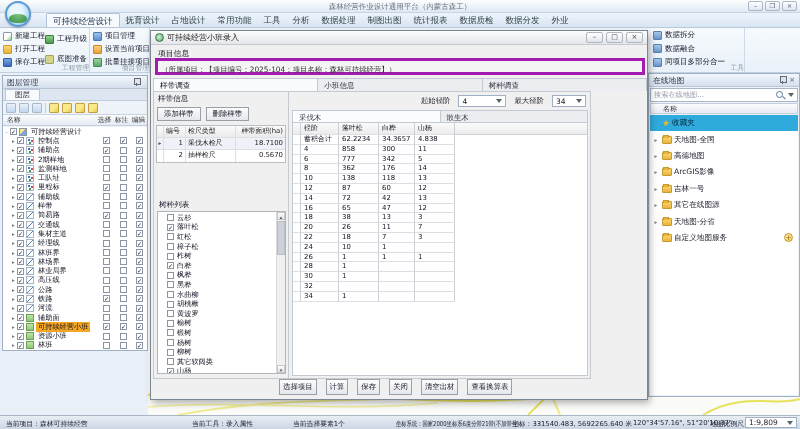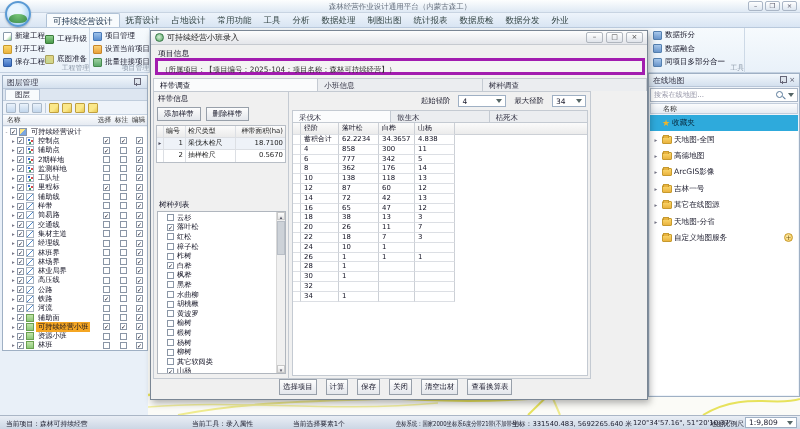--- a/index.html
+++ b/index.html
@@ -703,21 +703,20 @@
           </div>
           <span>最大径阶</span>
           <div class="combo dia-combo2">
             <span>34</span>
             <span class="arr"></span>
           </div>
         </div>
         <div class="sv-tabs">
             <div class="sv-tab active">采伐木</div>
             <div class="sv-tab">散生木</div>
-            <div class="sv-tab">枯死木</div>
           </div>
         <div class="sv-area">
             <div class="dt-row head">
               <span class="dt-m"></span>
               <span class="dt-c w1">径阶</span>
               <span class="dt-c w2">落叶松</span>
               <span class="dt-c w3">白桦</span>
               <span class="dt-c w4">山杨</span>
               <span class="dt-f"></span>
             </div>

